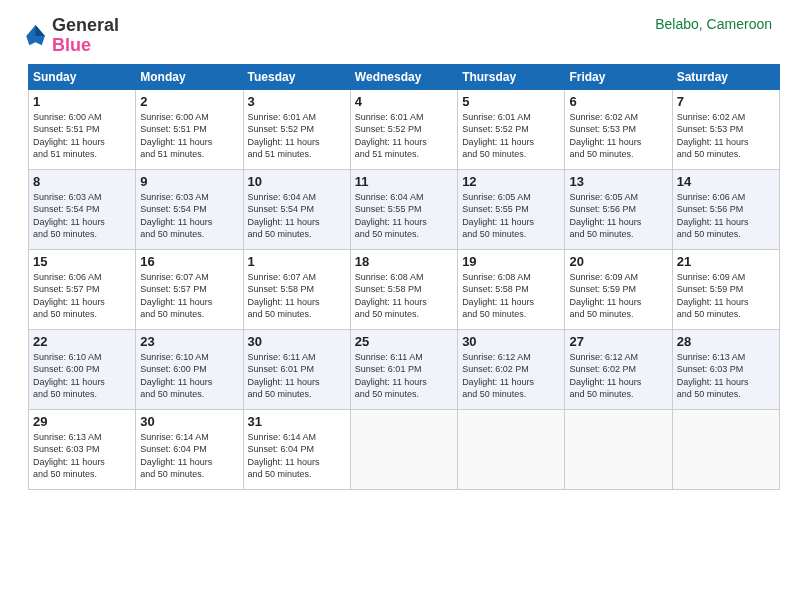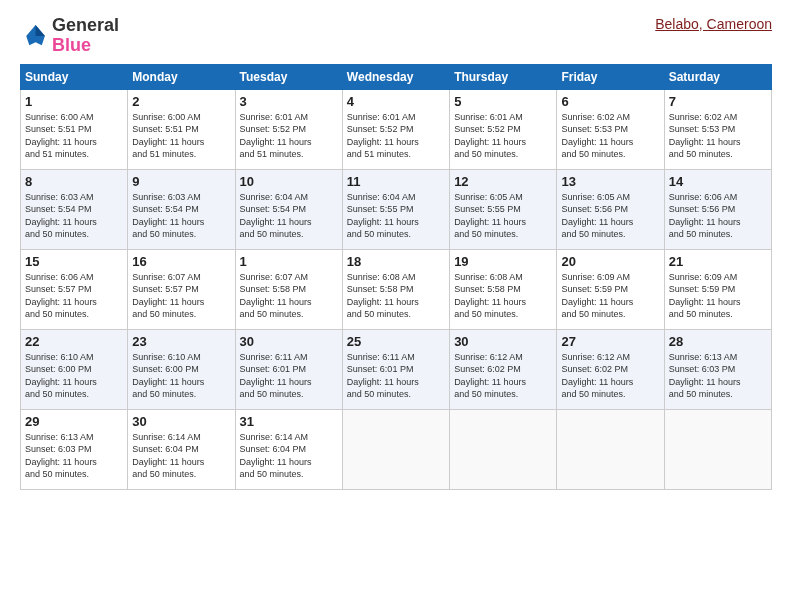--- a/index.html
+++ b/index.html
@@ -40,27 +40,27 @@
     .title-block {
       text-align: right;
     }
     .month-year {
       font-size: 28px;
       font-weight: bold;
       color: #222;
     }
     .location {
       font-size: 14px;
-      color: #7f1d1d;
-      text-decoration: underline;
+      color: #15803d;
     }
     .calendar {
       width: 100%;
       border-collapse: collapse;
       font-size: 10px;
+      margin-left: 8px;
     }
     .calendar thead tr th {
       background-color: #1a6bb5;
       color: #fff;
       padding: 5px 4px;
       text-align: left;
       font-size: 12px;
       font-weight: bold;
       border: 1px solid #1a6bb5;
     }

